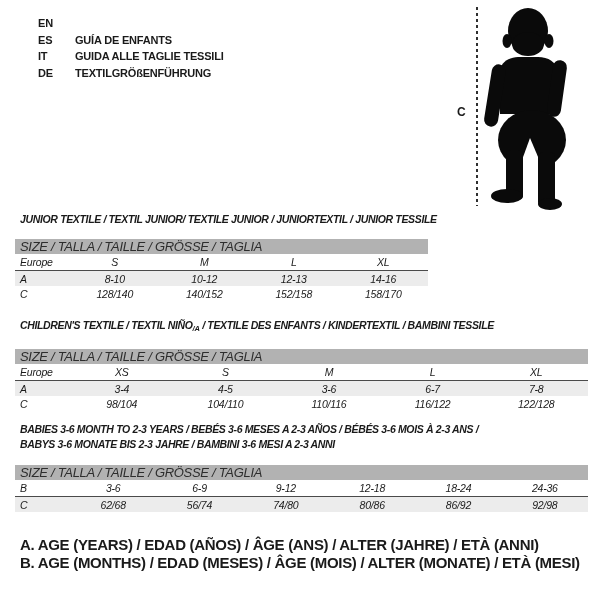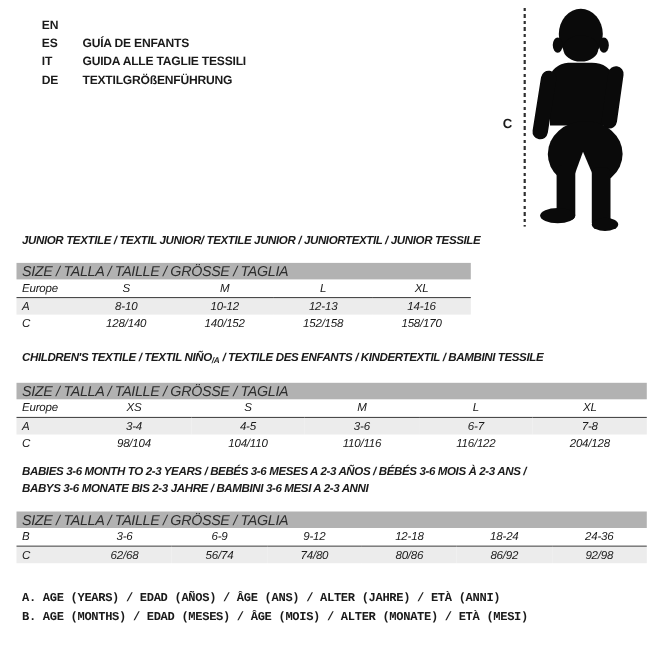--- a/index.html
+++ b/index.html
@@ -33,21 +33,21 @@
     padding-left:5px;font-size:13px;letter-spacing:-0.3px;color:#2d2d2d;box-sizing:border-box;
   }
   .grid{display:table;width:100%;table-layout:fixed;border-collapse:collapse;font-size:10.5px;letter-spacing:-0.2px;}
   .grow{display:table-row;}
   .gcell{display:table-cell;text-align:center;height:15px;vertical-align:middle;padding:0;}
   .gcell.label{text-align:left;padding-left:5px;width:50px;}
   .grow.first .gcell{height:16px;}
   .grow.alt .gcell{background:#ececec;border-top:1px solid #4a4a4a;}
   
   .footnotes{position:absolute;left:20px;top:536px;}
-  .footnote{font-size:11px;font-weight:bold;letter-spacing:-0.3px;line-height:17.5px;white-space:nowrap;font-family:Liberation Mono, monospace;}
+  .footnote{font-size:15px;font-weight:bold;letter-spacing:-0.3px;line-height:17.5px;white-space:nowrap;}
 </style>
 </head>
 <body>
 
 <div id="page">
 
   <div class="lang-block">
     <div class="lang-row">
       <span class="lang-code">EN</span>
     </div>
@@ -134,21 +134,21 @@
         <span class="gcell">3-6</span>
         <span class="gcell">6-7</span>
         <span class="gcell">7-8</span>
       </div>
       <div class="grow">
         <span class="gcell label">C</span>
         <span class="gcell">98/104</span>
         <span class="gcell">104/110</span>
         <span class="gcell">110/116</span>
         <span class="gcell">116/122</span>
-        <span class="gcell">204/128</span>
+        <span class="gcell">122/128</span>
       </div>
     </div>
   </div>
 
   <div class="tbl" style="top:422px;width:573px;">
     <div class="tbl-title tbl-title-2line">
       <div>BABIES 3-6 MONTH TO 2-3 YEARS / BEBÉS 3-6 MESES A 2-3 AÑOS / BÉBÉS 3-6 MOIS À 2-3 ANS /</div>
       <div>BABYS 3-6 MONATE BIS 2-3 JAHRE / BAMBINI 3-6 MESI A 2-3 ANNI</div>
     </div>
     <div class="size-bar" style="margin-top:13px;">SIZE / TALLA / TAILLE / GRÖSSE / TAGLIA</div>

